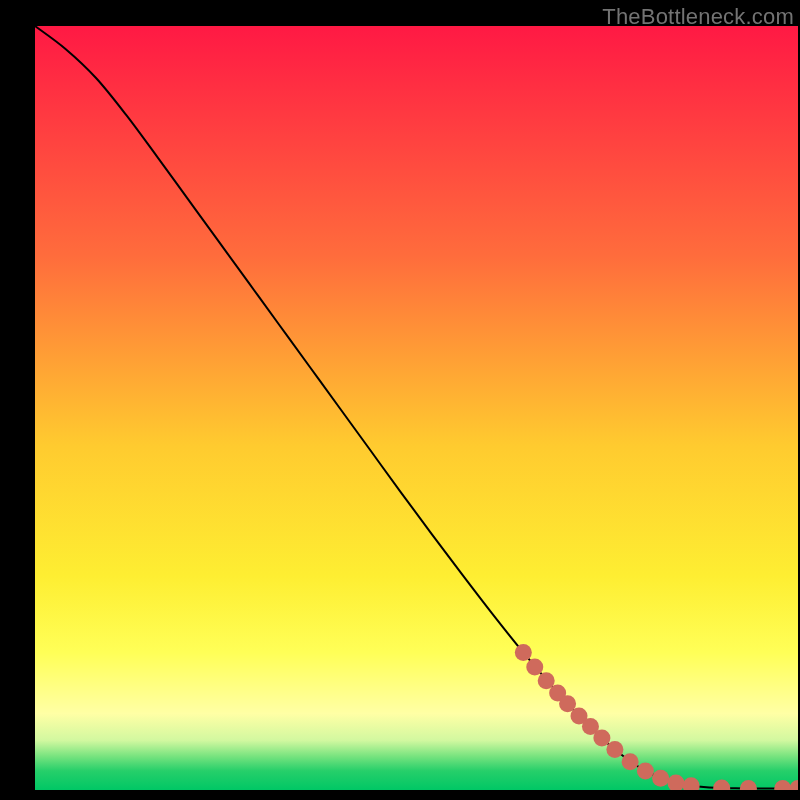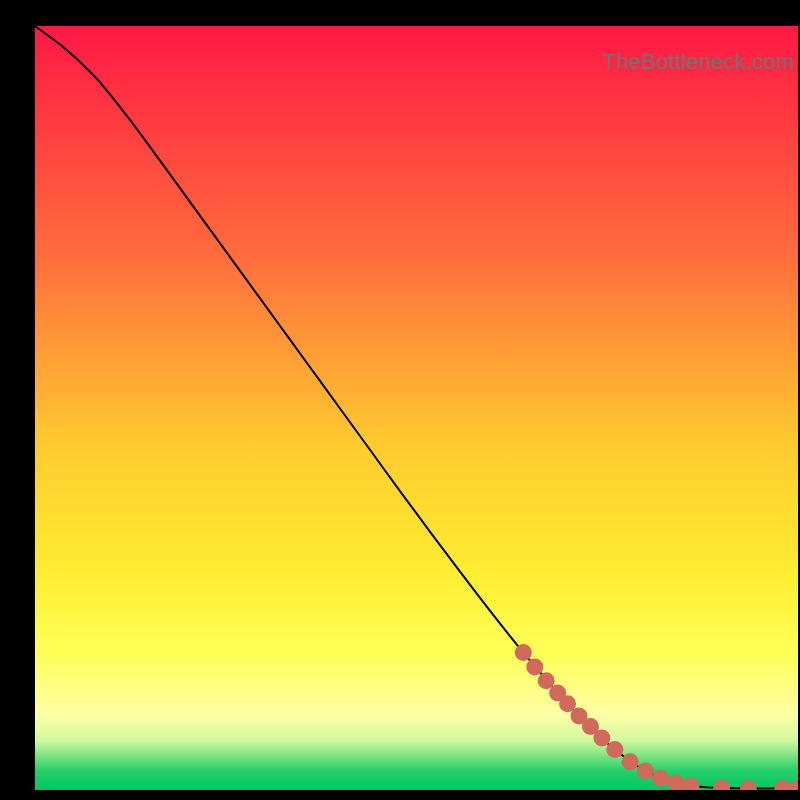--- a/index.html
+++ b/index.html
@@ -25,21 +25,20 @@
   }
   .attribution {
     position: absolute;
     top: 4px;
     right: 6px;
     font-family: Arial, Helvetica, sans-serif;
     font-size: 22px;
     color: #737373;
     letter-spacing: 0.2px;
     user-select: none;
-    margin-top: 45px;
   }
   svg { display: block; }
 </style>
 </head>
 <body>
 
 <div class="stage">
 
   <div class="plot-area">
     <svg id="plot-svg" width="763" height="764" viewBox="0 0 763 764">

